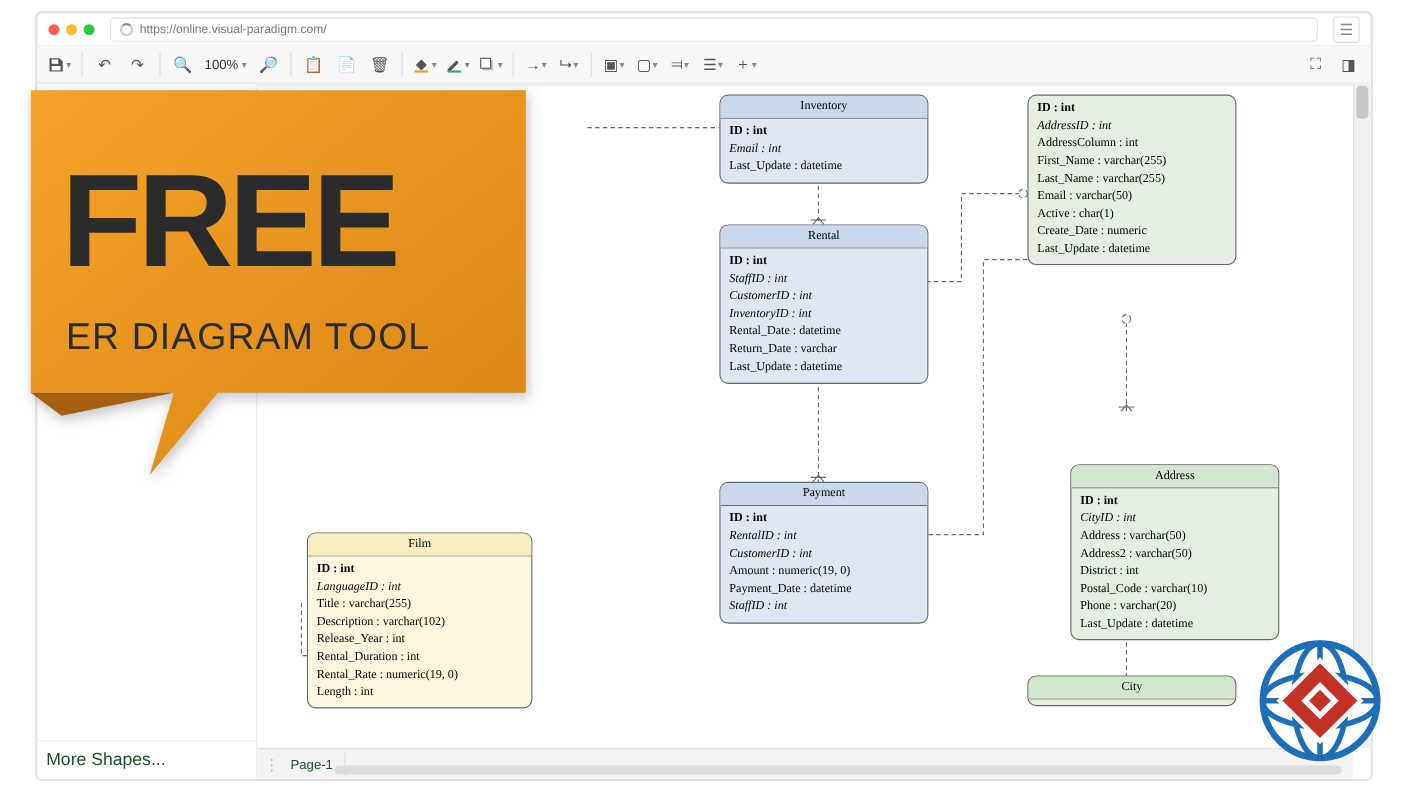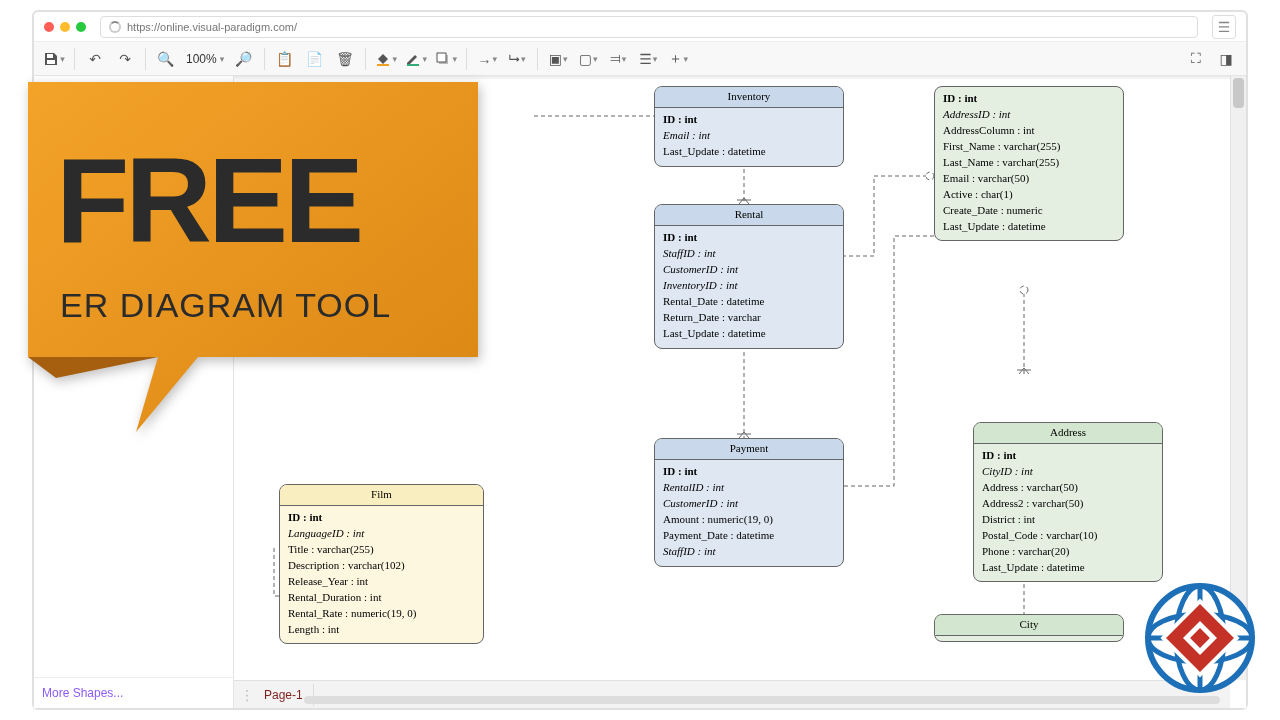--- a/index.html
+++ b/index.html
@@ -83,32 +83,32 @@
   }
   .side-section-title{
     font-size:12px;font-weight:bold;color:#444;padding:4px 8px;border-bottom:1px solid #eee;
     display:flex;align-items:center;gap:4px;
   }
   .side-items{padding:6px 10px;display:flex;flex-direction:column;gap:6px;}
   .side-item{display:flex;align-items:center;gap:6px;font-size:12px;color:#444;}
   .shape-thumb{width:22px;height:14px;border:1px solid #888;border-radius:3px;}
   .shape-thumb.yellow{background:#f8efc0;}
   .shape-thumb.green{background:#c8e6c9;}
-  .more-shapes{margin-top:auto;padding:8px;font-size:12px;color:#8b5cf6;border-top:1px solid #eee;}
+  .more-shapes{margin-top:auto;padding:8px;font-size:16px;color:#14532d;border-top:1px solid #eee;}
   .canvas-area{
     flex:1;position:relative;overflow:hidden;background:#fff;
   }
   .canvas-scroll{
     position:absolute;left:0;top:0;right:16px;bottom:28px;background:#fff;overflow:hidden;
   }
   .vscroll{position:absolute;right:0;top:0;bottom:28px;width:16px;background:#f0f0f0;border-left:1px solid #e0e0e0;}
   .vscroll .thumb{position:absolute;top:2px;left:2px;right:2px;height:30px;background:#c8c8c8;border-radius:4px;}
   .hscroll{position:absolute;left:0;right:16px;bottom:0;height:28px;background:#f3f3f3;border-top:1px solid #e0e0e0;display:flex;align-items:center;padding:0 6px;gap:6px;}
   .hscroll .drag{width:8px;color:#bbb;font-size:14px;}
-  .page-tab{font-size:12px;color:#7f1d1d;padding:4px 10px;border-right:1px solid #ddd;}
+  .page-tab{font-size:12px;color:#14532d;padding:4px 10px;border-right:1px solid #ddd;}
   .hthumb{position:absolute;left:70px;right:10px;height:8px;bottom:4px;background:#ddd;border-radius:4px;}
   .canvas-shadow{position:absolute;top:0;left:0;right:0;height:4px;background:linear-gradient(#e8e8e8,transparent);}
 
   .entity {
     position:absolute;
     border:1px solid #666;
     border-radius:8px;
     font-size:11px;
     line-height:1.45;
     box-shadow:0 0 0 rgba(0,0,0,0);

